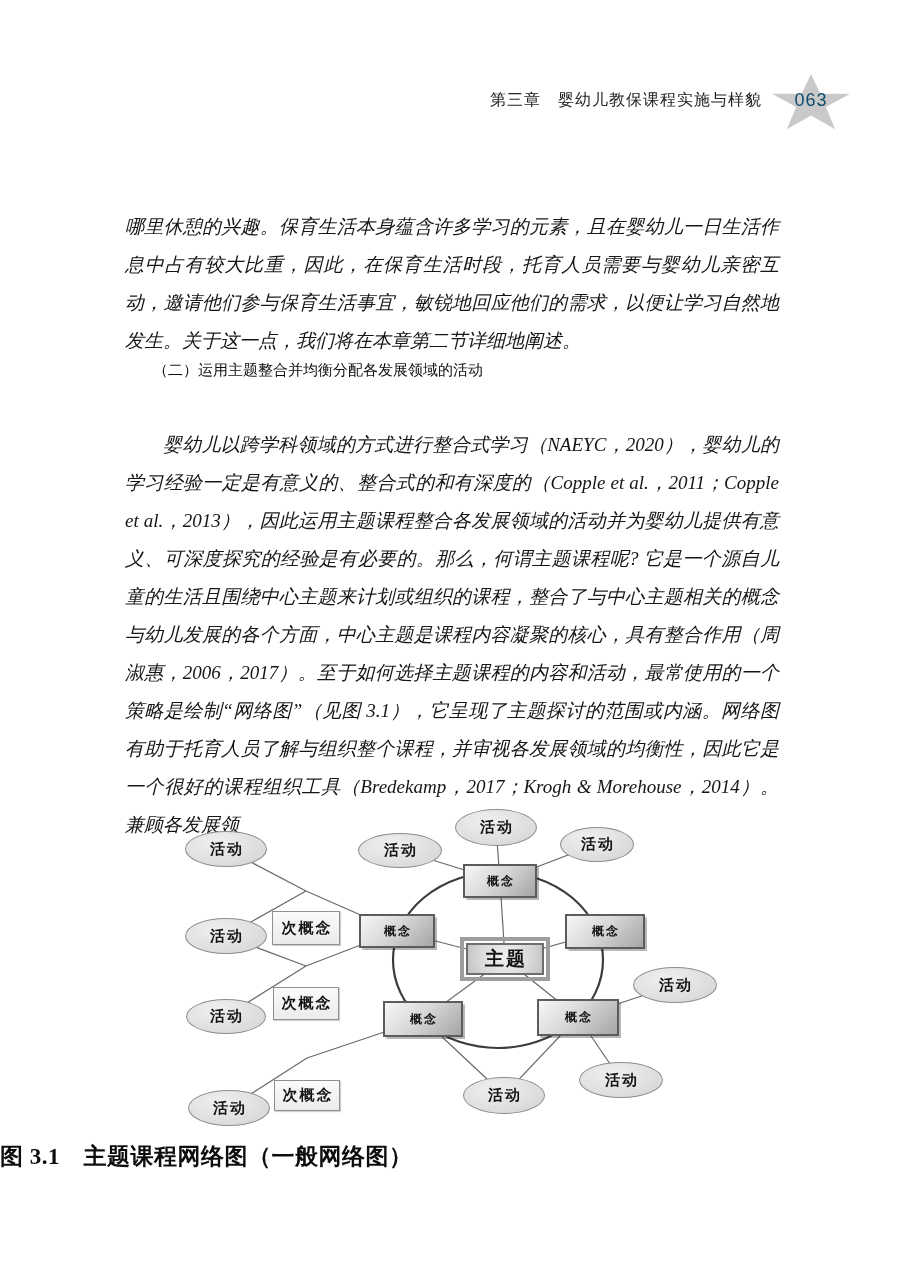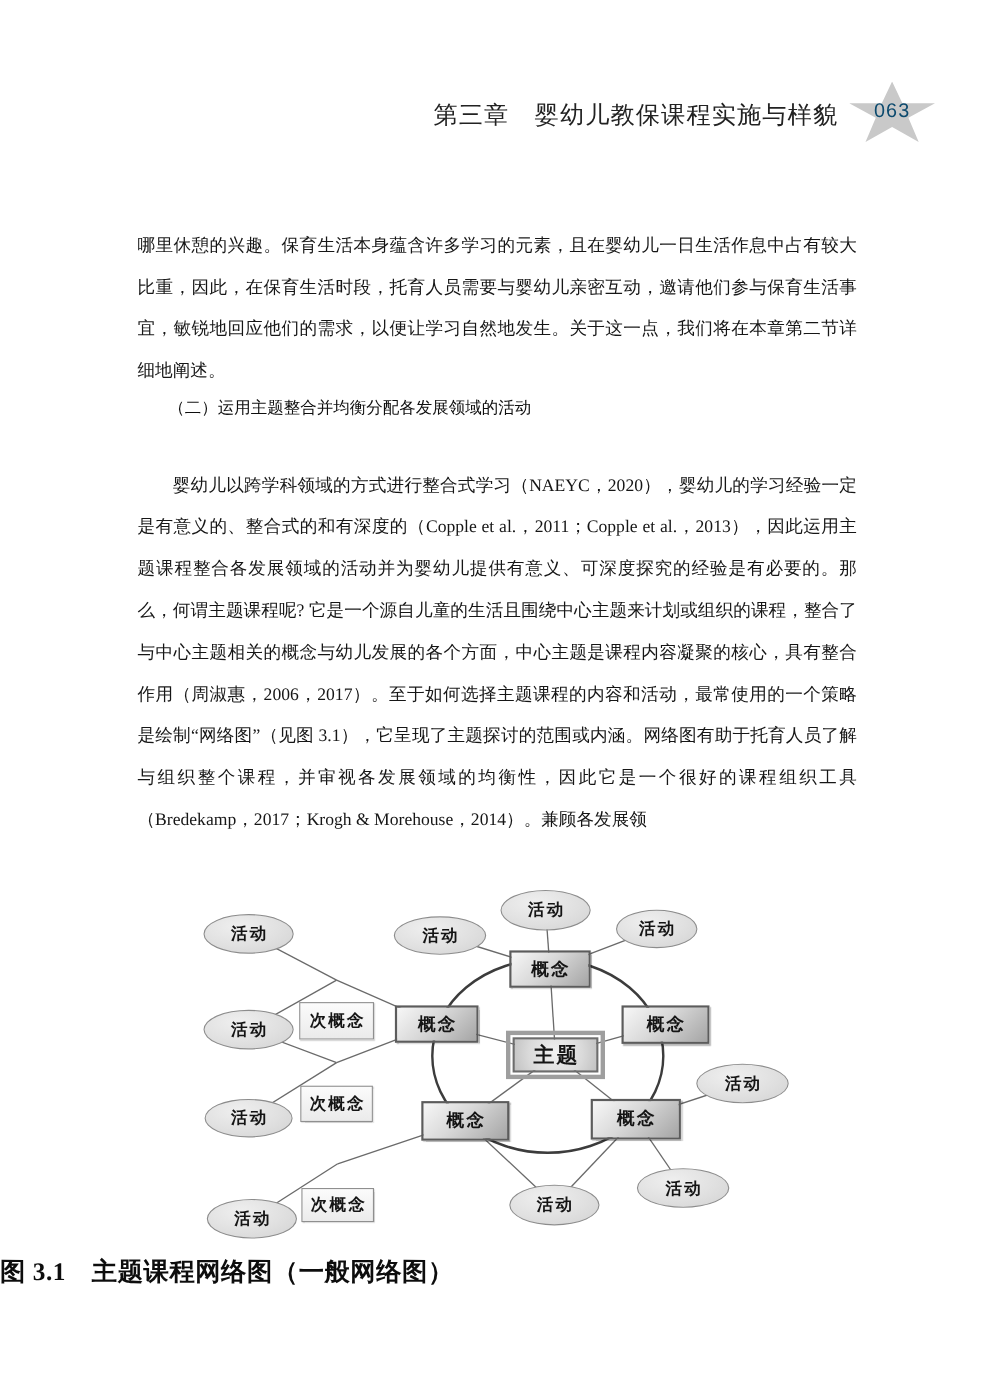--- a/index.html
+++ b/index.html
@@ -5,37 +5,38 @@
   html,body{margin:0;padding:0;background:#ffffff;}
   body{
     width:900px;height:1264px;position:relative;overflow:hidden;
     font-family:"Liberation Serif","DejaVu Serif",serif;
     color:#1b1b1b;
   }
   
   .running-head{position:absolute;top:76px;left:0;width:900px;height:60px;}
   .chapter-title{
     position:absolute;top:14px;right:138px;
-    font-size:22px;letter-spacing:1px;color:#222;white-space:nowrap;margin-left:24px;
+    font-size:16px;letter-spacing:1px;color:#222;white-space:nowrap;margin-left:24px;
   }
   .star{
     position:absolute;left:772px;top:74px;width:78px;height:60px;
     background:#c9c9c9;
     clip-path:polygon(50% 0%,62% 33%,100% 33%,69% 55%,81% 92%,50% 69%,19% 92%,31% 55%,0% 33%,38% 33%);
   }
   .page-number{
     position:absolute;left:783px;top:90px;width:56px;text-align:center;
     font-family:"Liberation Sans","DejaVu Sans",sans-serif;
     font-size:18px;letter-spacing:1px;color:#0c4a6e;
   }
   
   .body-par{
     position:absolute;left:125px;width:654px;
-    font-size:16px;line-height:38px;text-align:justify;text-justify:inter-ideograph;
+    font-size:19px;line-height:38px;text-align:justify;text-justify:inter-ideograph;
     color:#161616;
+    font-style:italic;
   }
   #par1{top:189px;}
   .section-heading{
     position:absolute;left:125px;top:346px;width:680px;
     font-size:15px;font-weight:normal;padding-left:28px;color:#0e0e0e;
     white-space:nowrap;
   }
   #par2{top:407px;text-indent:2em;}
   
   .figure-layer{position:absolute;left:0;top:0;width:900px;height:1264px;pointer-events:none;}
@@ -47,21 +48,21 @@
   }
   .node.activity{
     border:1px solid #8c8c8c;border-radius:50%;
     background:radial-gradient(ellipse at 38% 30%,#efefef 0%,#e0e0e0 55%,#d2d2d2 100%);
     font-size:15px;
   }
   .node.concept{
     border:2px solid #5c5c5c;
     background:linear-gradient(135deg,#f7f7f7 0%,#d8d8d8 45%,#a5a5a5 100%);
     box-shadow:1.5px 1.5px 1px rgba(0,0,0,.28);
-    font-size:16px;
+    font-size:12px;
   }
   .node.subconcept{
     border:1px solid #8f8f8f;
     background:linear-gradient(180deg,#fbfbfb,#ebebeb);
     box-shadow:1px 1px 1px rgba(0,0,0,.18);
     font-size:15px;
     margin-top:37px;
   }
   .node.theme{
     border:2px solid #6d6d6d;outline:4px solid #9e9e9e;outline-offset:2px;

